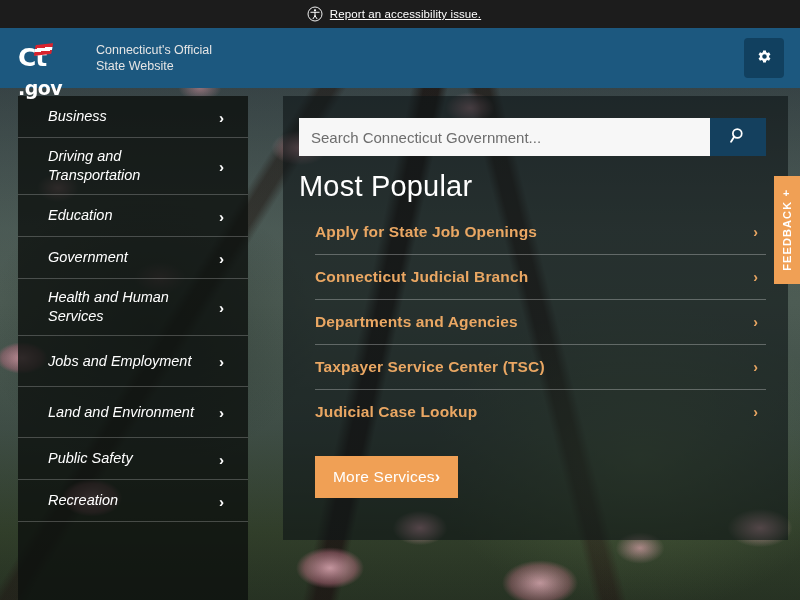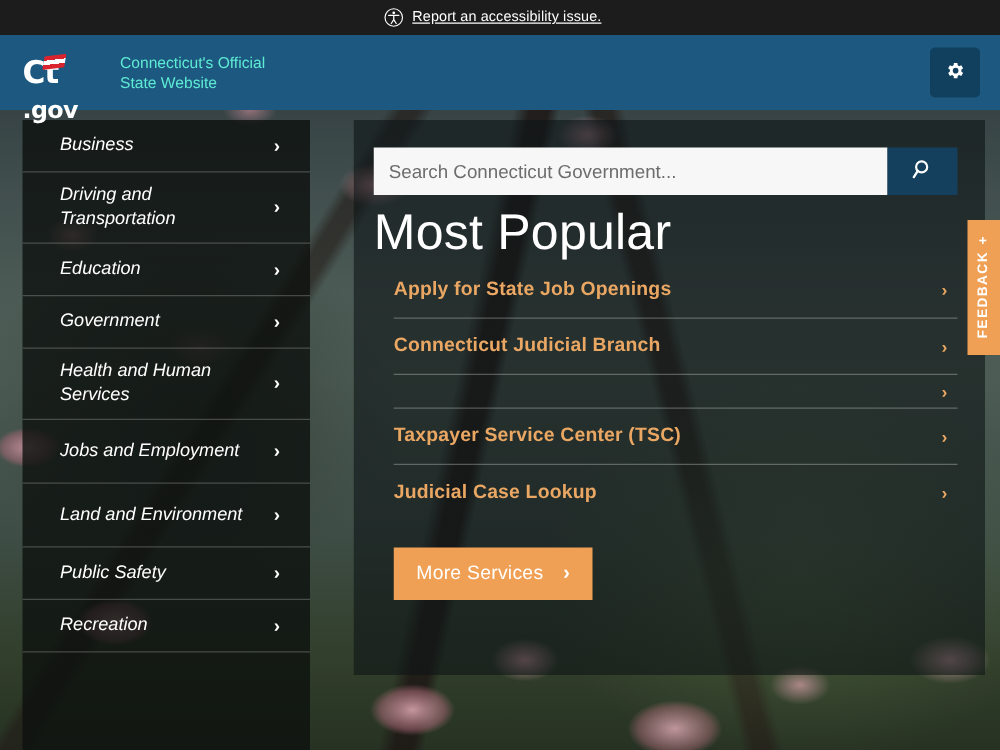--- a/index.html
+++ b/index.html
@@ -82,21 +82,21 @@
     line-height:30px; display:inline-block; letter-spacing:-.5px;
   }
   .logo-flag {
     position:absolute; left:17px; top:1px; width:17px; height:11px;
     background:
       linear-gradient(180deg, #d9232e 0%, #d9232e 33%, #ffffff 33%, #ffffff 66%, #d9232e 66%, #d9232e 100%);
     transform:skewX(-16deg) rotate(-7deg);
     border-radius:1px;
   }
   .tagline {
-    margin-left:16px; color:#5eead4; font-size:12.5px;
+    margin-left:16px; color:#e5e5e5; font-size:12.5px;
     line-height:16px; font-weight:normal; max-width:170px;
   }
   .gear-btn {
     margin-left:auto; width:40px; height:40px; border-radius:4px;
     background:#11405f; border:none; cursor:pointer;
     display:flex; align-items:center; justify-content:center;
   }
 
   
   .sidebar {
@@ -131,39 +131,39 @@
     font-family:"Liberation Sans", sans-serif; font-size:15px;
     padding:0 12px;
   }
   .search-input::placeholder { color:#6d6d6d; opacity:1; }
   .search-btn {
     width:56px; height:38px; border:none; cursor:pointer;
     background:#14405e; display:flex; align-items:center; justify-content:center;
   }
 
   .panel-title {
-    color:#ffffff; font-size:40px; font-weight:normal;
+    color:#ffffff; font-size:29px; font-weight:normal;
     letter-spacing:.2px; margin:12px 0 6px 0; line-height:36px;
   }
 
   .pop-list { list-style:none; margin:0 0 0 16px; padding:0; }
   .pop-item {
     position:relative; display:block; padding:13px 32px 13px 0;
     color:#eaa763; font-size:15.5px; font-weight:bold;
     text-decoration:none; cursor:pointer; letter-spacing:.15px;
     border-bottom:1px solid rgba(255,255,255,.28);
   }
   .pop-list li:last-child .pop-item { border-bottom:none; }
   .pop-chev {
     position:absolute; right:8px; top:50%; transform:translateY(-50%);
     color:#eaa763; font-size:14px; font-weight:bold; line-height:1;
   }
 
   .more-btn {
-    display:inline-flex; align-items:center; gap:16px;
+    display:inline-flex; align-items:center; 
     margin:22px 0 0 16px; padding:0 18px; height:42px;
     background:#f0a055; color:#ffffff; border:none; cursor:pointer;
     font-family:"Liberation Sans", sans-serif;
     font-size:15.5px; font-weight:normal; letter-spacing:.2px;
   }
   .more-chev { font-size:16px; font-weight:bold; }
 
   
   .feedback-tab {
     position:absolute; right:0; top:176px; width:26px; height:108px;
@@ -280,20 +280,21 @@
         </a>
       </li>
       <li>
         <a class="pop-item">
           <span>Connecticut Judicial Branch</span>
           <span class="pop-chev">›</span>
         </a>
       </li>
       <li>
         <a class="pop-item">
+          <span>Departments and Agencies</span>
           <span class="pop-chev">›</span>
         </a>
       </li>
       <li>
         <a class="pop-item">
           <span>Taxpayer Service Center (TSC)</span>
           <span class="pop-chev">›</span>
         </a>
       </li>
       <li>

